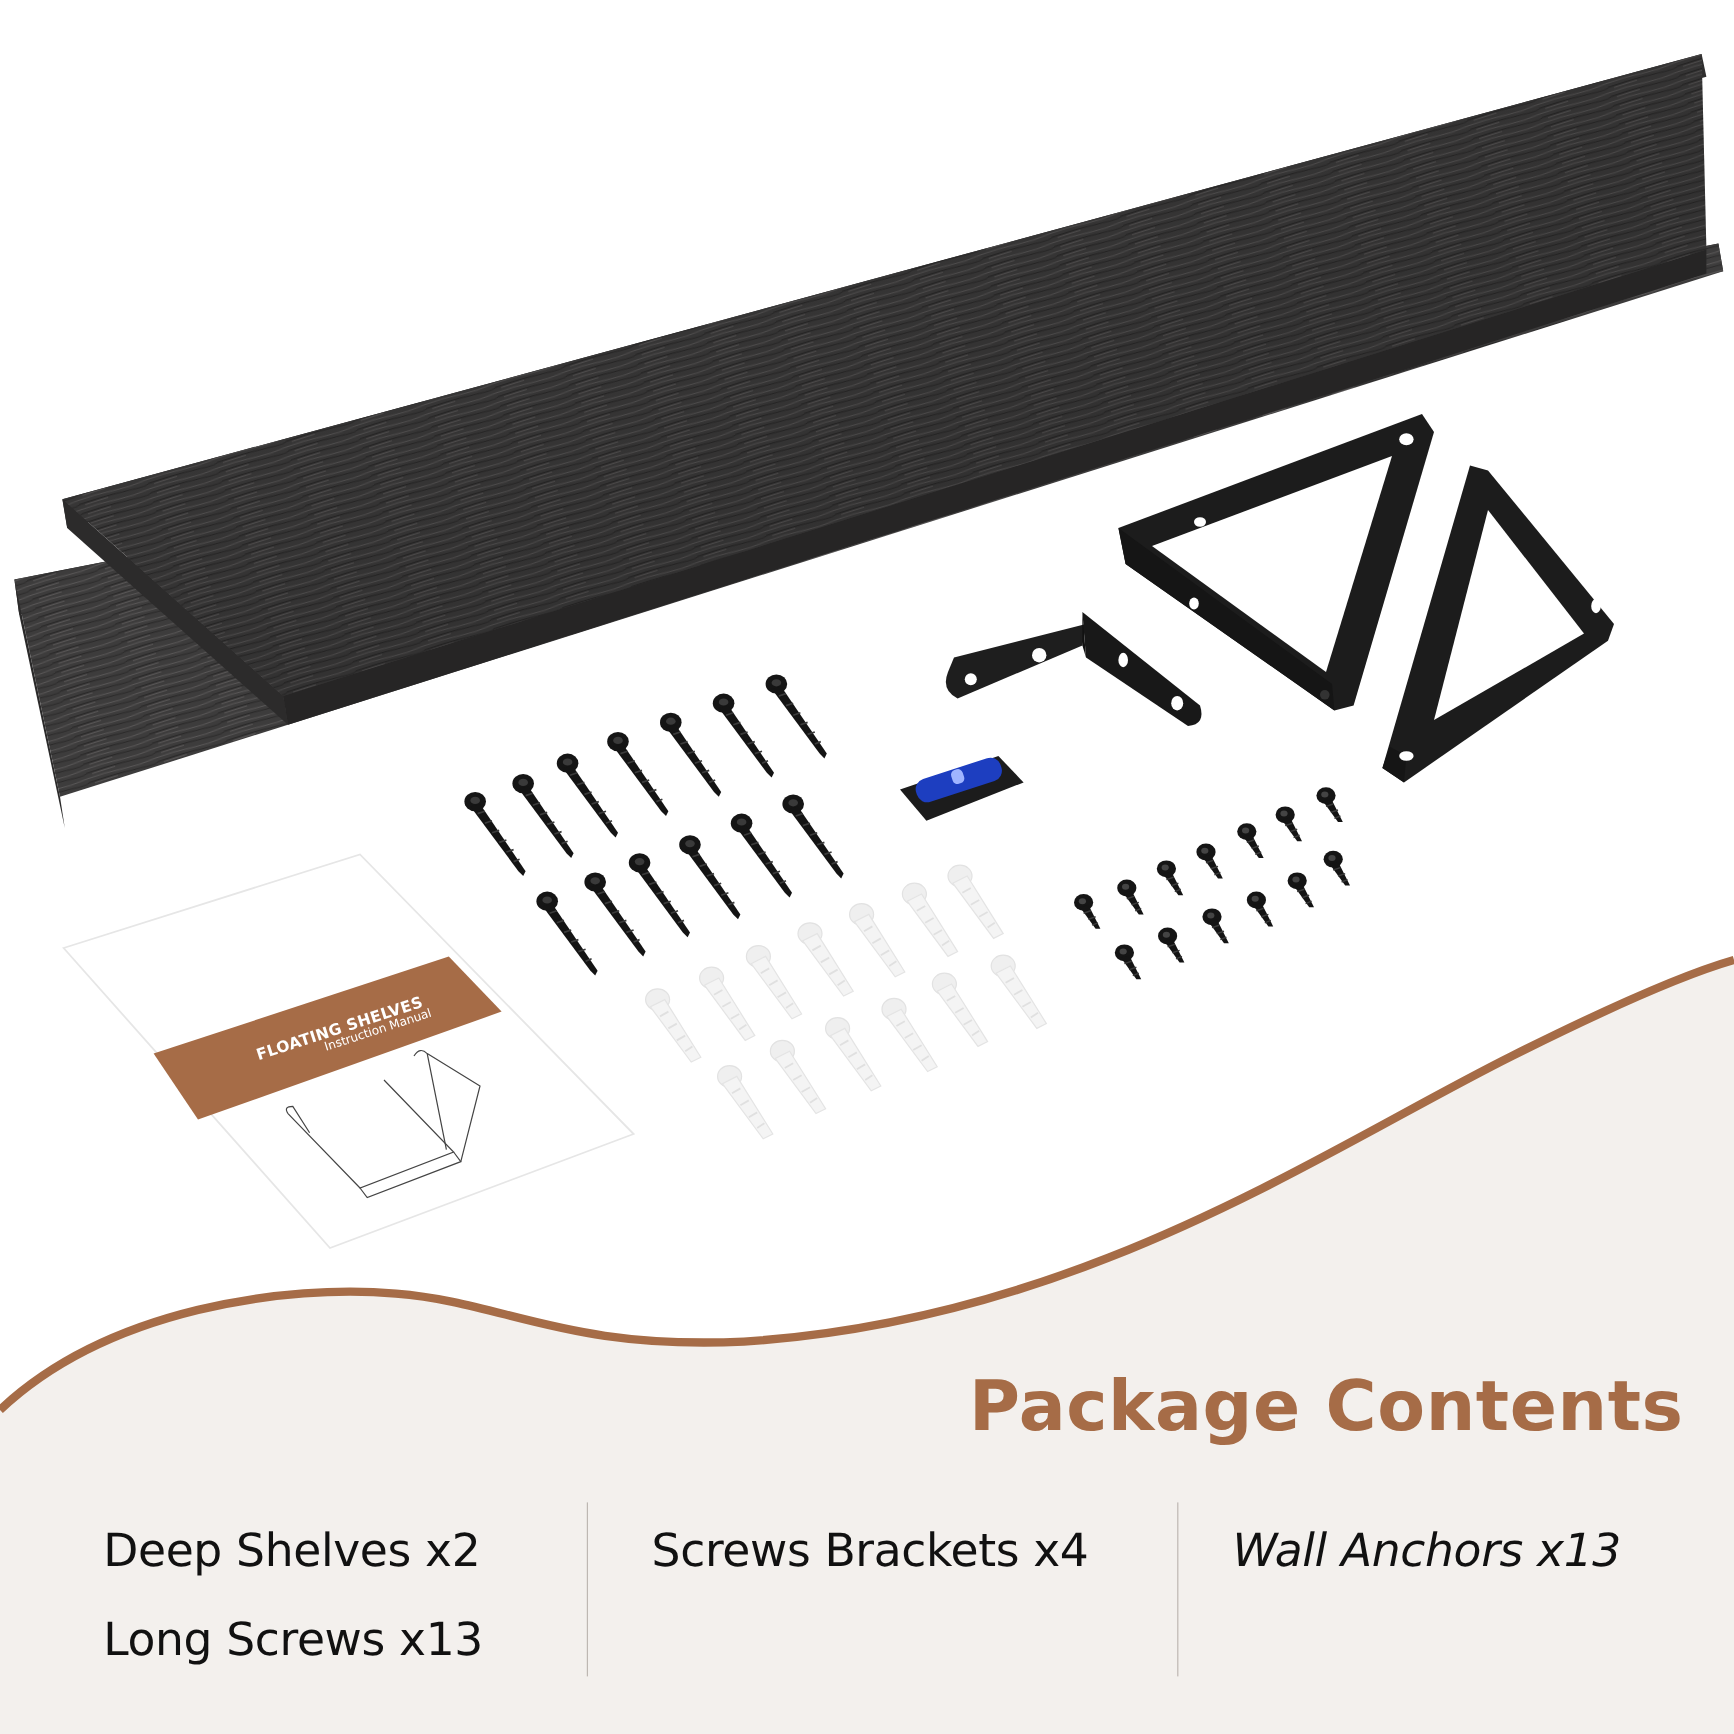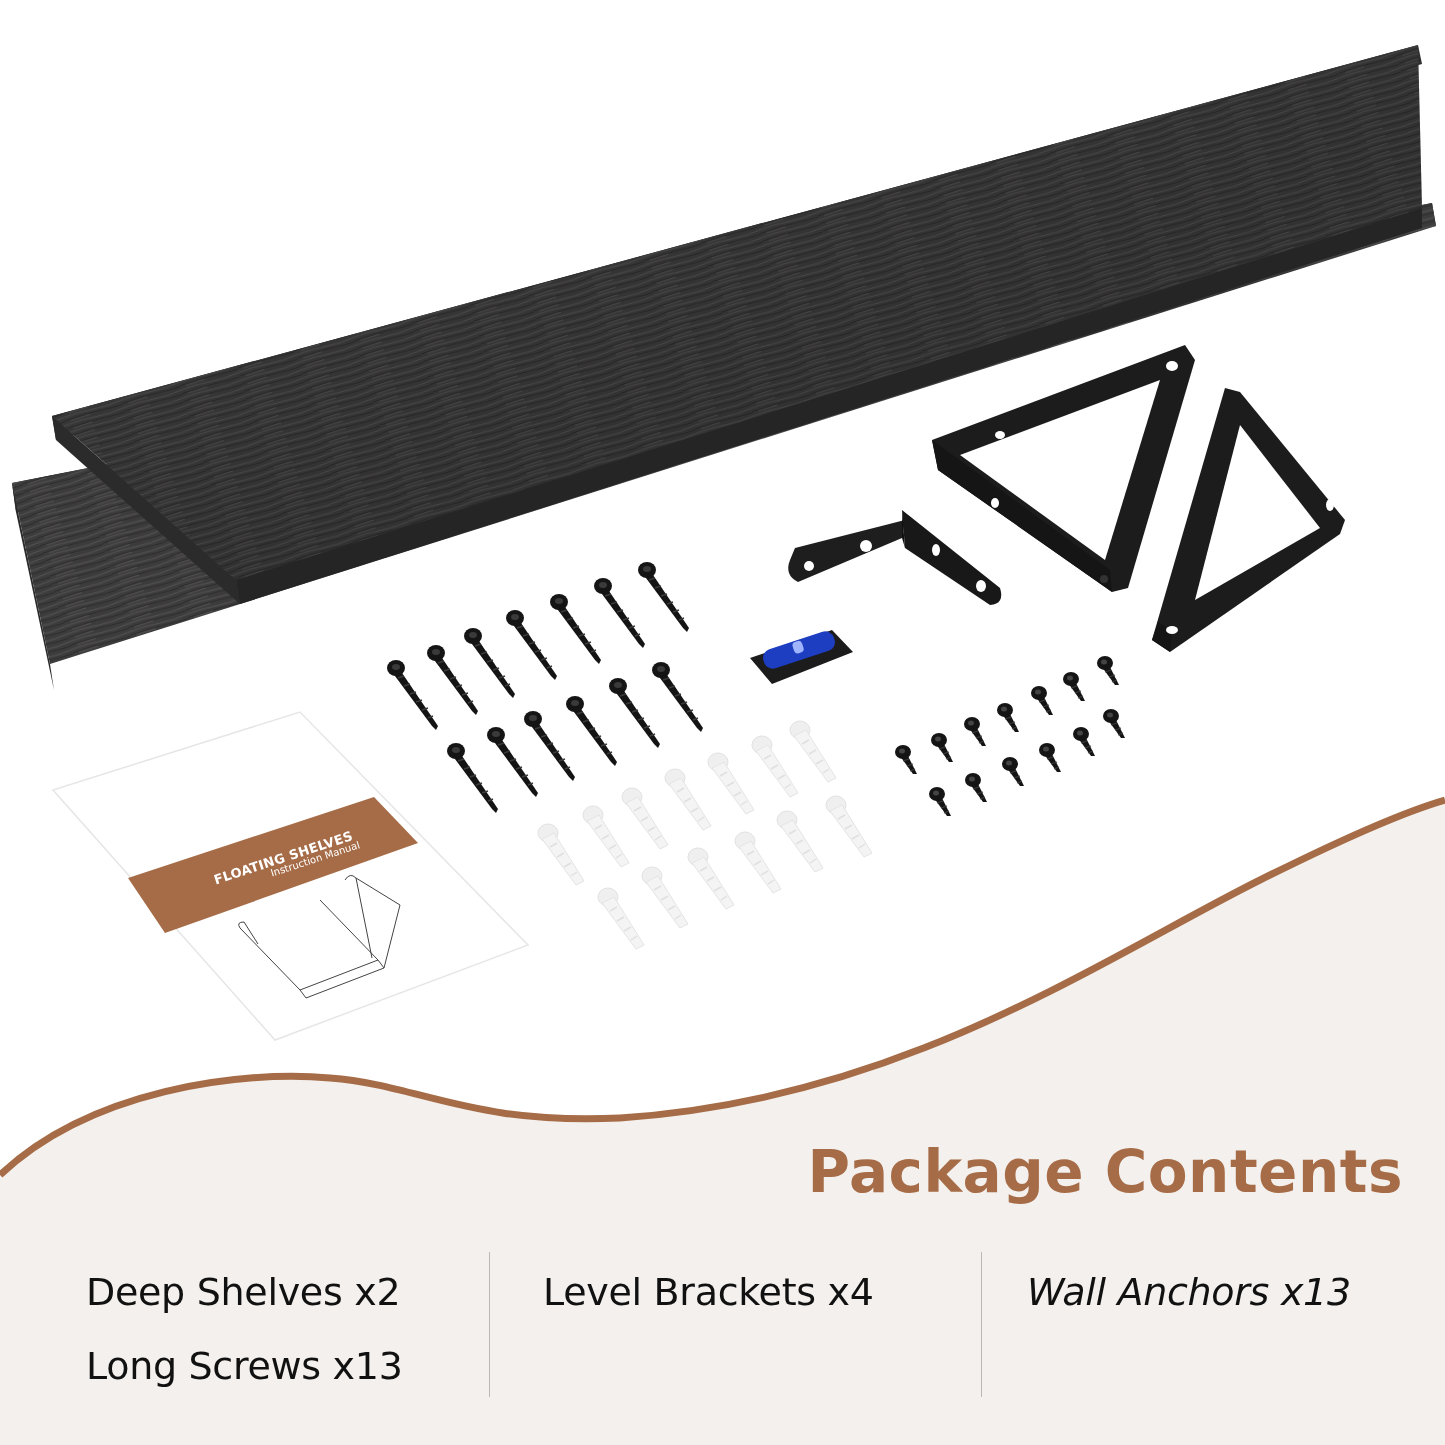--- a/index.html
+++ b/index.html
@@ -178,18 +178,18 @@
 </div>
 
 <div class="title">Package Contents</div>
 
 <div class="col col1">
   <div class="item">Deep Shelves x2</div>
   <div class="item">Long Screws x13</div>
 </div>
 <div class="divider" style="left: 489px;"></div>
 <div class="col col2">
-  <div class="item">Level Brackets x4</div>
+  <div class="item">Screws Brackets x4</div>
 </div>
 <div class="divider" style="left: 981px;"></div>
 <div class="col col3">
   <div class="item">Wall Anchors x13</div>
 </div>
 
 </body></html>

